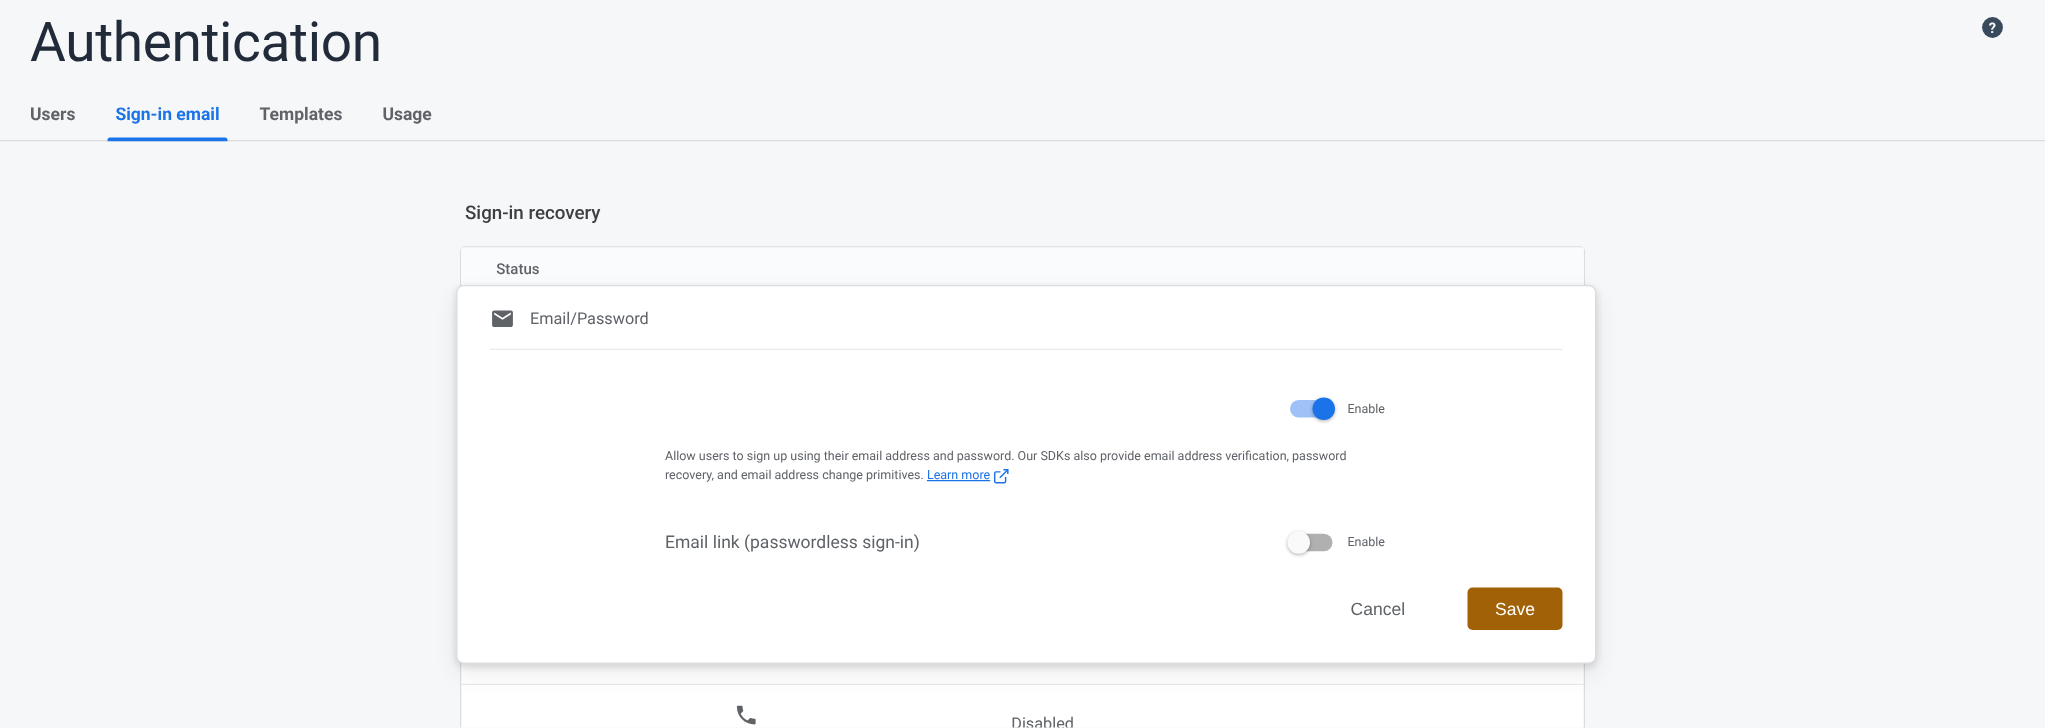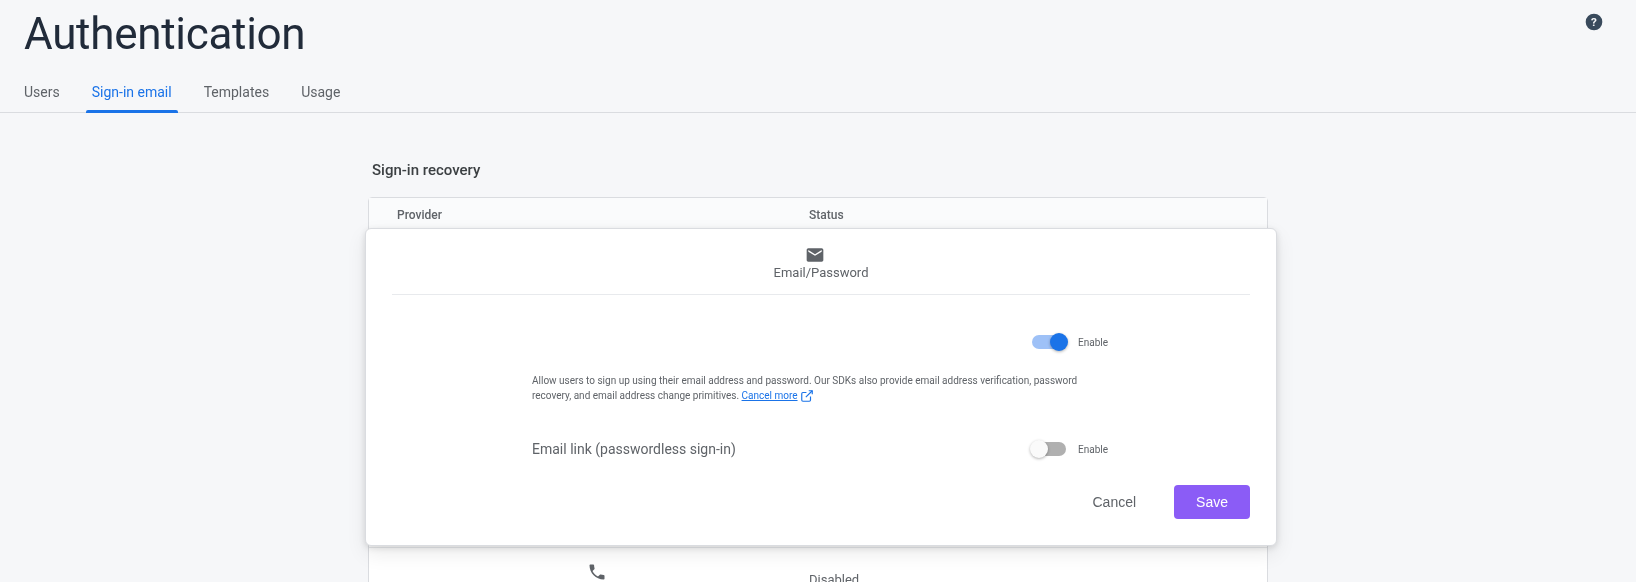--- a/index.html
+++ b/index.html
@@ -39,21 +39,21 @@
       padding: 0 24px;
       margin-top: 14px;
       border-bottom: 1px solid #dadce0;
     }
     .tab {
       font-size: 14px;
       color: #5f6368;
       padding: 10px 0 12px 0;
       cursor: pointer;
       position: relative;
-      font-weight: 400;
+      font-weight: 700;
     }
     .tab.active {
       color: #1a73e8;
     }
     .tab.active::after {
       content: '';
       position: absolute;
       bottom: -1px;
       left: -6px;
       right: -6px;
@@ -107,21 +107,20 @@
       border-radius: 6px;
       box-shadow: 0 2px 6px rgba(0,0,0,0.12), 0 8px 20px rgba(0,0,0,0.08);
       padding: 16px 26px 26px 26px;
       z-index: 5;
     }
     .expanded-header {
       display: flex;
       align-items: center;
       padding-bottom: 14px;
       border-bottom: 1px solid #e8eaed;
-      flex-direction: column;
     }
     .provider-icon {
       color: #5f6368;
       margin-right: 12px;
       display: flex;
       align-items: center;
     }
     .provider-name {
       font-size: 13px;
       color: #5f6368;
@@ -198,37 +197,37 @@
       display: inline-flex;
       align-items: center;
       gap: 2px;
     }
     .external-icon {
       display: inline-flex;
     }
     .actions {
       display: flex;
       justify-content: flex-end;
-      gap: 16px;
+      gap: 28px;
       align-items: center;
     }
     .btn {
       font-size: 14px;
       font-weight: 500;
       padding: 9px 22px;
       border-radius: 4px;
       cursor: pointer;
       border: none;
       background: transparent;
     }
     .btn-text {
       color: #5f6368;
     }
     .btn-primary {
-      background: #8b5cf6;
+      background: #a16207;
       color: #fff;
     }
     .spacer-row {
       height: 314px;
     }
     .provider-row {
       display: flex;
       align-items: center;
       padding: 14px 28px;
       border-top: 1px solid #e8eaed;
@@ -264,21 +263,20 @@
   <div class="tab">Templates</div>
   <div class="tab">Usage</div>
 </div>
 
 <div class="content">
   <div class="section">
     <div class="section-title">Sign-in recovery</div>
 
     <div class="table">
       <div class="table-header">
-        <div class="col-provider">Provider</div>
         <div class="col-status">Status</div>
       </div>
 
       <div class="expanded-card">
         <div class="expanded-header">
           <span class="provider-icon">
             <svg width="20" height="20" viewBox="0 0 24 24" fill="currentColor">
               <path d="M20 4H4c-1.1 0-2 .9-2 2v12c0 1.1.9 2 2 2h16c1.1 0 2-.9 2-2V6c0-1.1-.9-2-2-2zm0 4l-8 5-8-5V6l8 5 8-5v2z"></path>
             </svg>
           </span>
@@ -290,21 +288,21 @@
             <div class="toggle-group">
               <div class="toggle on">
                 <div class="toggle-thumb"></div>
               </div>
               <span class="toggle-text">Enable</span>
             </div>
           </div>
 
           <div class="description">
             <span>Allow users to sign up using their email address and password. Our SDKs also provide email address verification, password recovery, and email address change primitives. </span><a class="learn-more">
-                <span>Cancel more</span>
+                <span>Learn more</span>
                 <span class="external-icon">
                   <svg width="14" height="14" viewBox="0 0 24 24" fill="none" stroke="#1a73e8" stroke-width="2">
                     <path d="M18 13v6a2 2 0 0 1-2 2H5a2 2 0 0 1-2-2V8a2 2 0 0 1 2-2h6"></path>
                     <polyline points="15 3 21 3 21 9"></polyline>
                     <line x1="10" y1="14" x2="21" y2="3"></line>
                   </svg>
                 </span>
               </a>
           </div>
 

